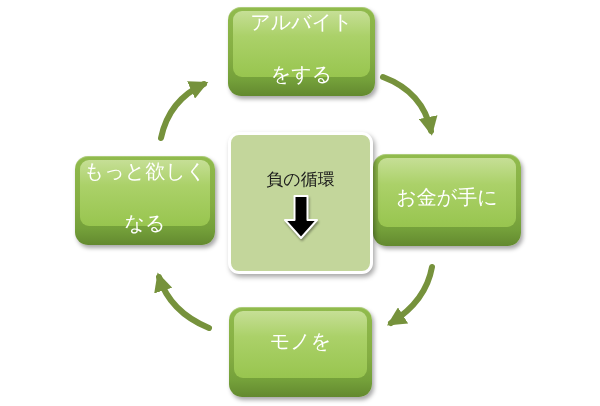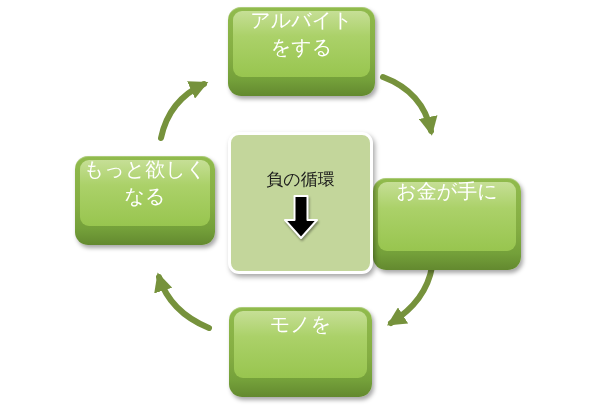--- a/index.html
+++ b/index.html
@@ -28,32 +28,33 @@
   }
   .node-inner {
     position:absolute;
     left:5px; right:5px; top:4px; bottom:19px;
     border-radius:9px;
     background:linear-gradient(180deg,#c6df96 0%,#abd169 38%,#98c54f 100%);
   }
   .node-label {
     position:absolute; inset:0;
     display:flex; flex-direction:column;
-    align-items:center; 
+    align-items:center; justify-content:center;
     color:var(--text_white,#ffffff);
     font-size:20px; line-height:27px;
     padding-bottom:6px;
     text-align:center;
     white-space:nowrap;
+    gap:25px;
   }
   .node-label span { display:block; }
-  .node-bottom .node-label { line-height:34px; padding-bottom:19px; }
+  .node-bottom .node-label { line-height:34px; padding-bottom:19px;font-family:Liberation Mono, monospace; }
 
   .node-top    { left:228px; top:7px;   width:147px; height:89px; }
-  .node-right  { left:373px; top:154px; width:148px; height:92px;margin-top:24px; }
+  .node-right  { left:373px; top:154px; width:148px; height:92px; }
   .node-bottom { left:229px; top:307px; width:143px; height:90px; }
   .node-left   { left:75px;  top:156px; width:140px; height:89px; }
 
   
   .center-box {
     position:absolute; left:228px; top:132px; width:145px; height:142px;
     box-sizing:border-box;
     background:var(--center_bg,#C3D69B);
     border:3px solid var(--center_border,#ffffff);
     border-radius:11px;

